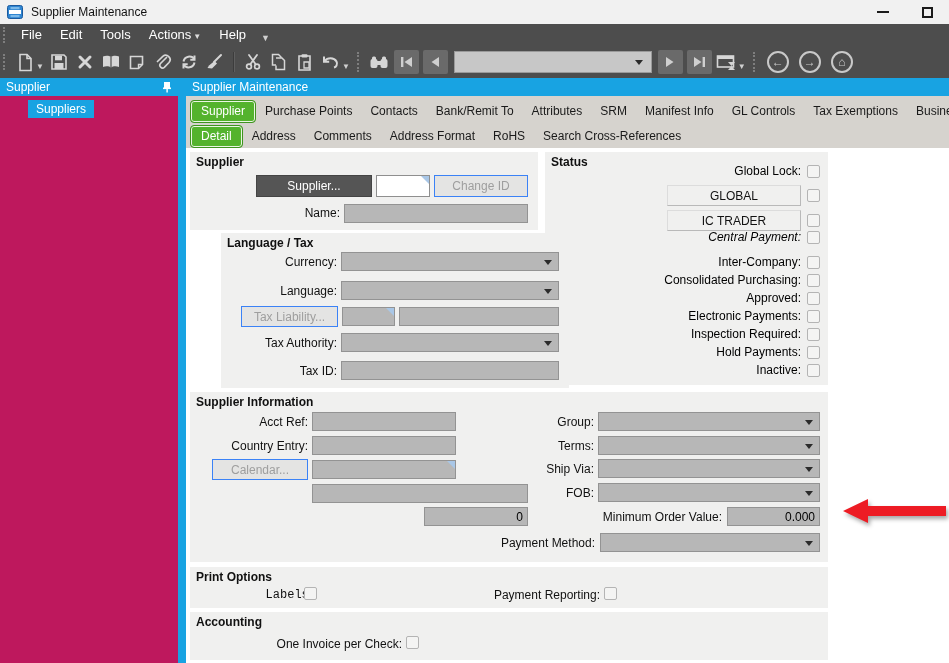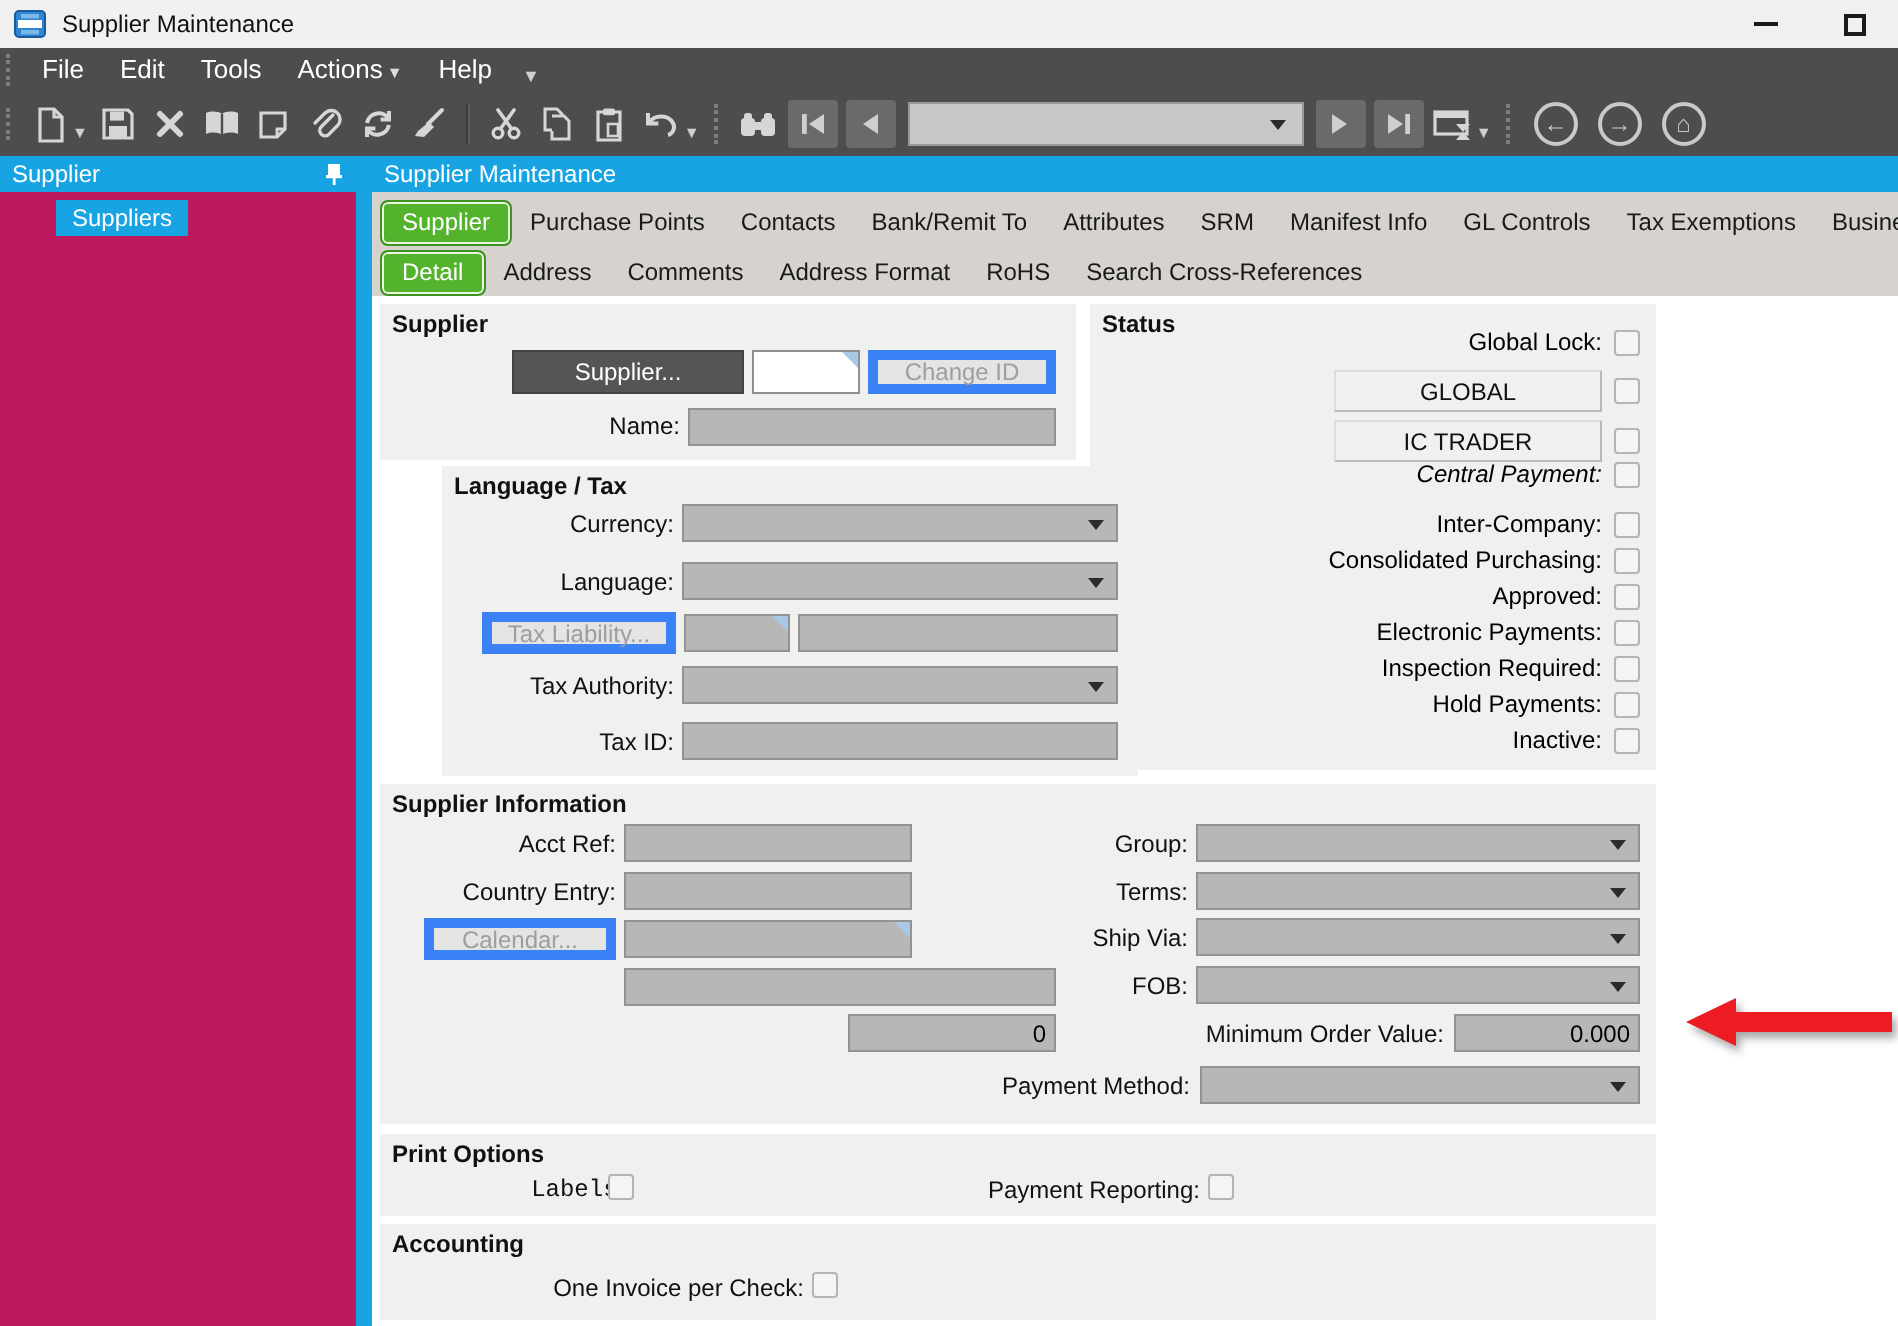--- a/index.html
+++ b/index.html
@@ -67,21 +67,21 @@
   .field { position:absolute; height:19px; background:#b7b7b7; border:1px solid #939393; }
   .field.num { text-align:right; padding:2px 4px 0 0; font-size:12px; }
   .dd { position:absolute; height:19px; background:#b7b7b7; border:1px solid #939393; }
   .dd-arrow { position:absolute; top:7px; width:0; height:0;
     border-left:4px solid transparent; border-right:4px solid transparent; border-top:5px solid #2b2b2b; }
   .dd .dd-arrow { right:6px; }
   .corner { position:absolute; right:0; top:0; width:0; height:0;
     border-top:8px solid #a9c7e7; border-left:8px solid transparent; }
   .btn-dark { position:absolute; background:#555; color:#fff; border:1px solid #444;
     display:flex; align-items:center; justify-content:center; font-size:12px; }
-  .btn-disabled { position:absolute; background:#e4e4e3; color:#9e9e9e; border:5px solid #3b82f6;
+  .btn-disabled { position:absolute; background:#e4e4e3; color:#9e9e9e; border:1px solid #3b82f6;
     display:flex; align-items:center; justify-content:center; font-size:12px; }
   .cb { width:13px; height:13px; background:#f4f4f3; border:1px solid #b4b4b4; border-radius:2px; flex:none; }
   .cb.abs { position:absolute; }
   .srow { position:absolute; right:8px; display:flex; align-items:center; gap:6px; }
   .sbtn { width:134px; height:21px; border:1px solid #b9b9b9; border-top-color:#dcdcdc; border-left-color:#dcdcdc;
     display:flex; align-items:center; justify-content:center; color:#111; }
   #supplier-id-input { position:absolute; background:#fff; border:1px solid #8f8f8f; }
 
   #red-arrow { position:absolute; left:842px; top:497px; }
 </style>

